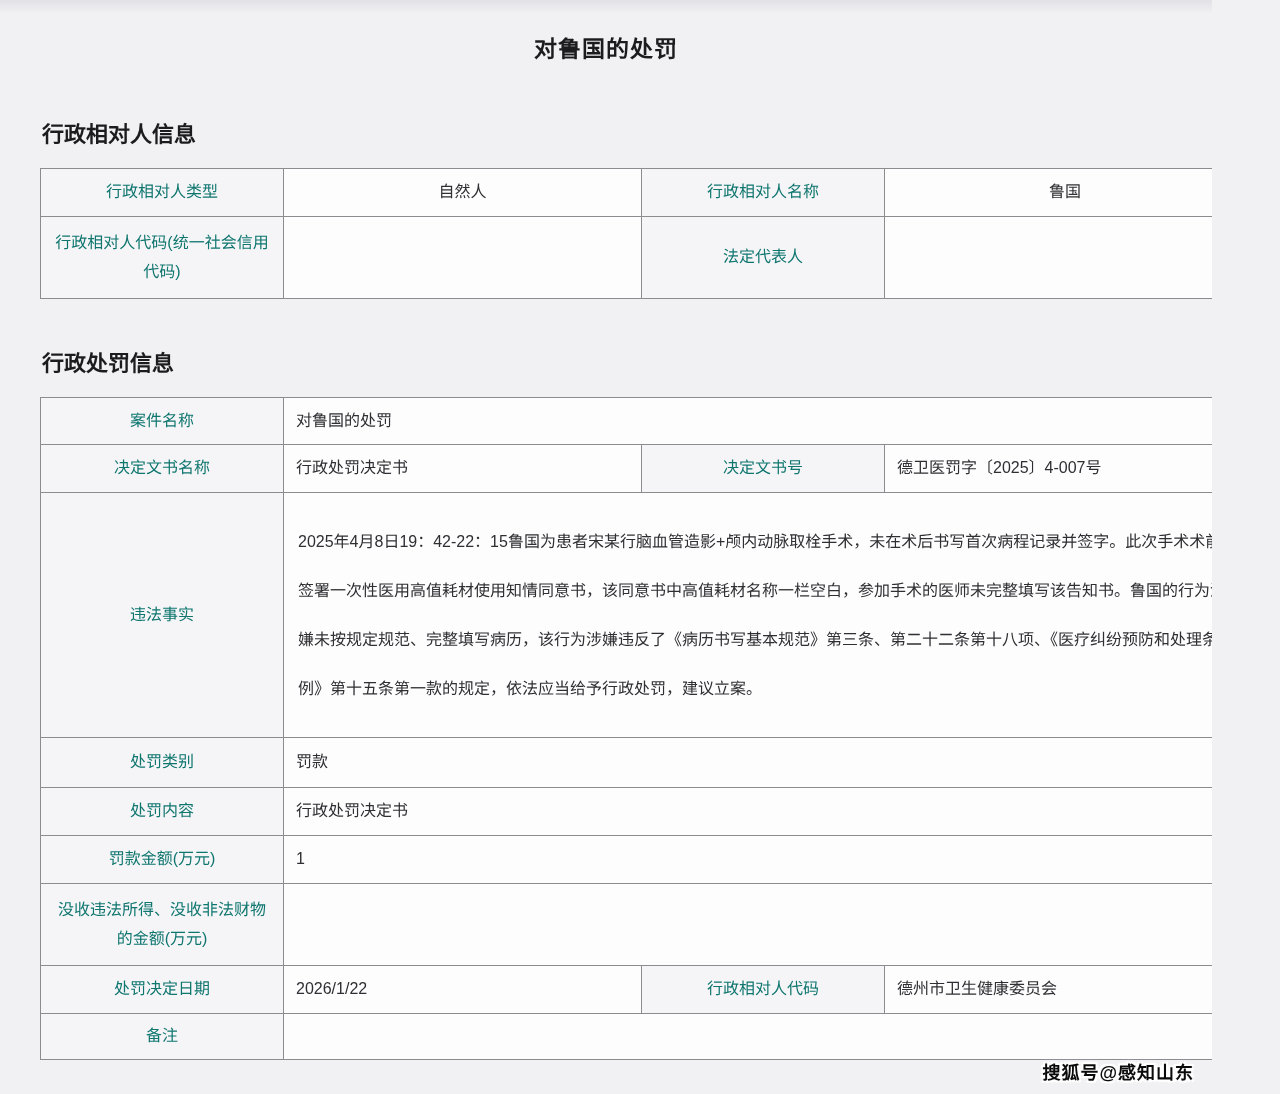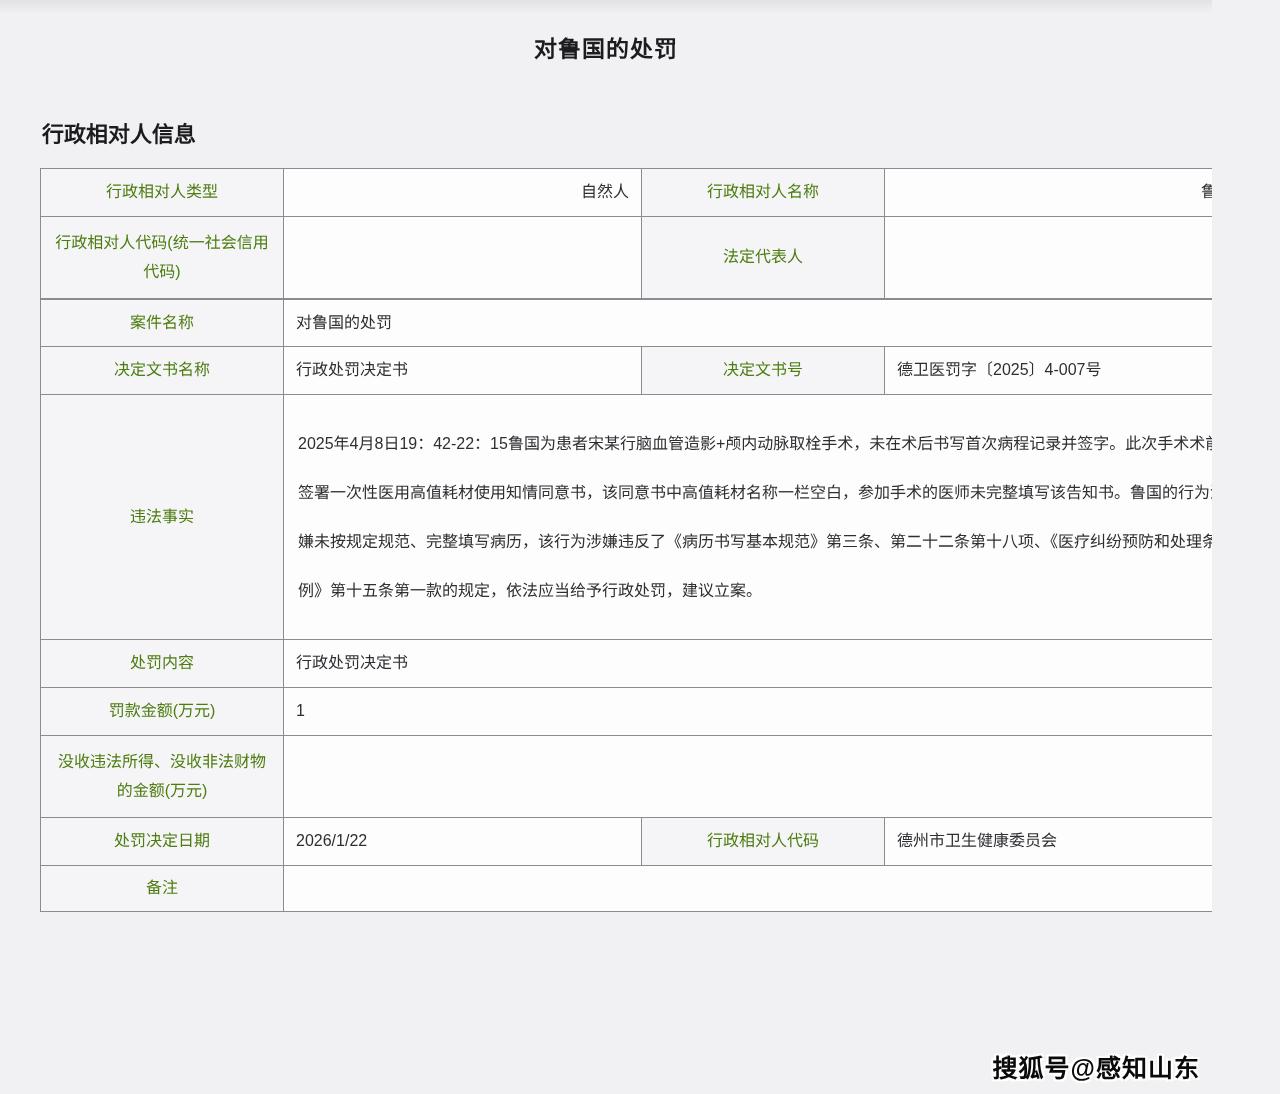--- a/index.html
+++ b/index.html
@@ -41,37 +41,37 @@
     border: 1px solid #8b8b90;
     font-size: 16px;
     vertical-align: middle;
     padding: 6px 12px;
     line-height: 1.8;
     word-break: break-all;
   }
   td.label {
     text-align: center;
     background: #f5f5f8;
-    color: #4d7c0f;
+    color: #0f766e;
   }
   td.value { text-align: left; background: #fdfdfe; }
-  td.value.center { text-align: right; }
+  td.value.center { text-align: center; }
   tr.h48 { height: 48px; }
   tr.h47 { height: 47px; font-family: Liberation Serif, serif; }
   tr.h50 { height: 50px; }
   tr.h46 { height: 46px; }
   tr.h82 { height: 82px; }
   tr.h80 { height: 80px; }
   tr.h152 { height: 152px; }
   td.longtext { line-height: 49px; padding: 24px 14px; }
   .watermark {
     position: absolute;
-    right: 12px;
+    right: 18px;
     bottom: 10px;
-    font-size: 25px;
+    font-size: 18px;
     font-weight: bold;
     color: #0a0a0a;
     letter-spacing: 1px;
     text-shadow:
       -2px -2px 0 #ffffff, 2px -2px 0 #ffffff,
       -2px  2px 0 #ffffff, 2px  2px 0 #ffffff,
       0 0 6px rgba(255,255,255,0.9);
   }
 </style>
 </head>
@@ -99,20 +99,21 @@
       </tr>
       <tr class="h82">
         <td class="label">行政相对人代码(统一社会信用代码)</td>
         <td class="value center"></td>
         <td class="label">法定代表人</td>
         <td class="value center"></td>
       </tr>
     </tbody>
   </table>
 
+  <h2 class="section-heading second">行政处罚信息</h2>
 
   <table class="info-table">
     <colgroup>
       <col style="width:243px">
         <col style="width:358px">
         <col style="width:243px">
         <col style="width:361px">
     </colgroup>
     <tbody>
       <tr class="h47">
@@ -121,20 +122,24 @@
       </tr>
       <tr class="h48">
         <td class="label">决定文书名称</td>
         <td class="value">行政处罚决定书</td>
         <td class="label">决定文书号</td>
         <td class="value">德卫医罚字〔2025〕4-007号</td>
       </tr>
       <tr class="h152">
         <td class="label">违法事实</td>
         <td class="value longtext" colspan="3">2025年4月8日19：42-22：15鲁国为患者宋某行脑血管造影+颅内动脉取栓手术，未在术后书写首次病程记录并签字。此次手术术前签署一次性医用高值耗材使用知情同意书，该同意书中高值耗材名称一栏空白，参加手术的医师未完整填写该告知书。鲁国的行为涉嫌未按规定规范、完整填写病历，该行为涉嫌违反了《病历书写基本规范》第三条、第二十二条第十八项、《医疗纠纷预防和处理条例》第十五条第一款的规定，依法应当给予行政处罚，建议立案。</td>
+      </tr>
+      <tr class="h50">
+        <td class="label">处罚类别</td>
+        <td class="value" colspan="3">罚款</td>
       </tr>
       <tr class="h48">
         <td class="label">处罚内容</td>
         <td class="value" colspan="3">行政处罚决定书</td>
       </tr>
       <tr class="h48">
         <td class="label">罚款金额(万元)</td>
         <td class="value" colspan="3">1</td>
       </tr>
       <tr class="h82">

